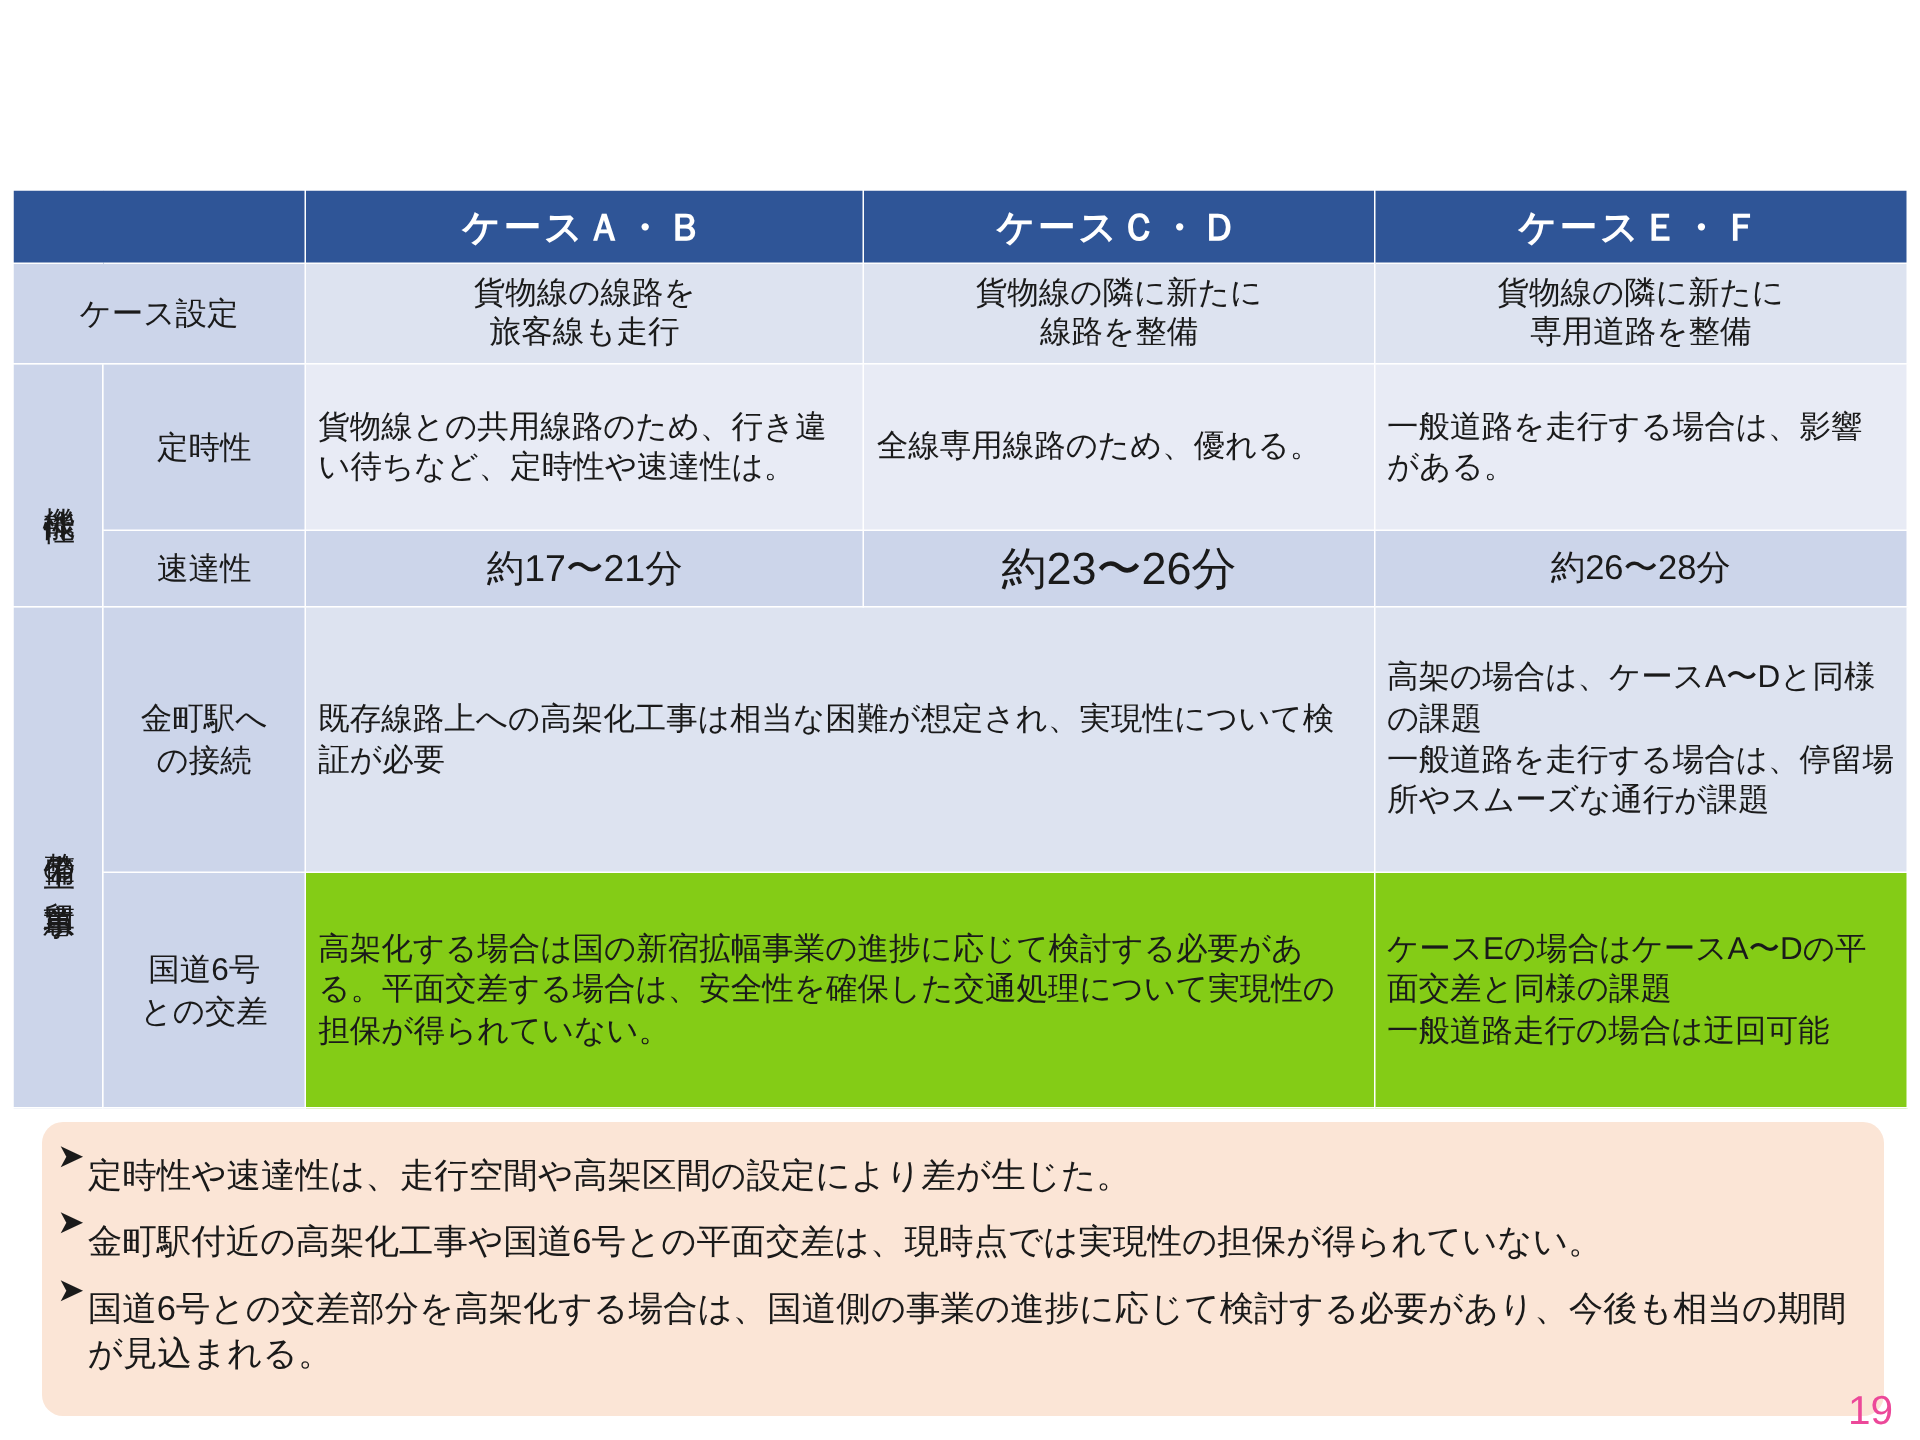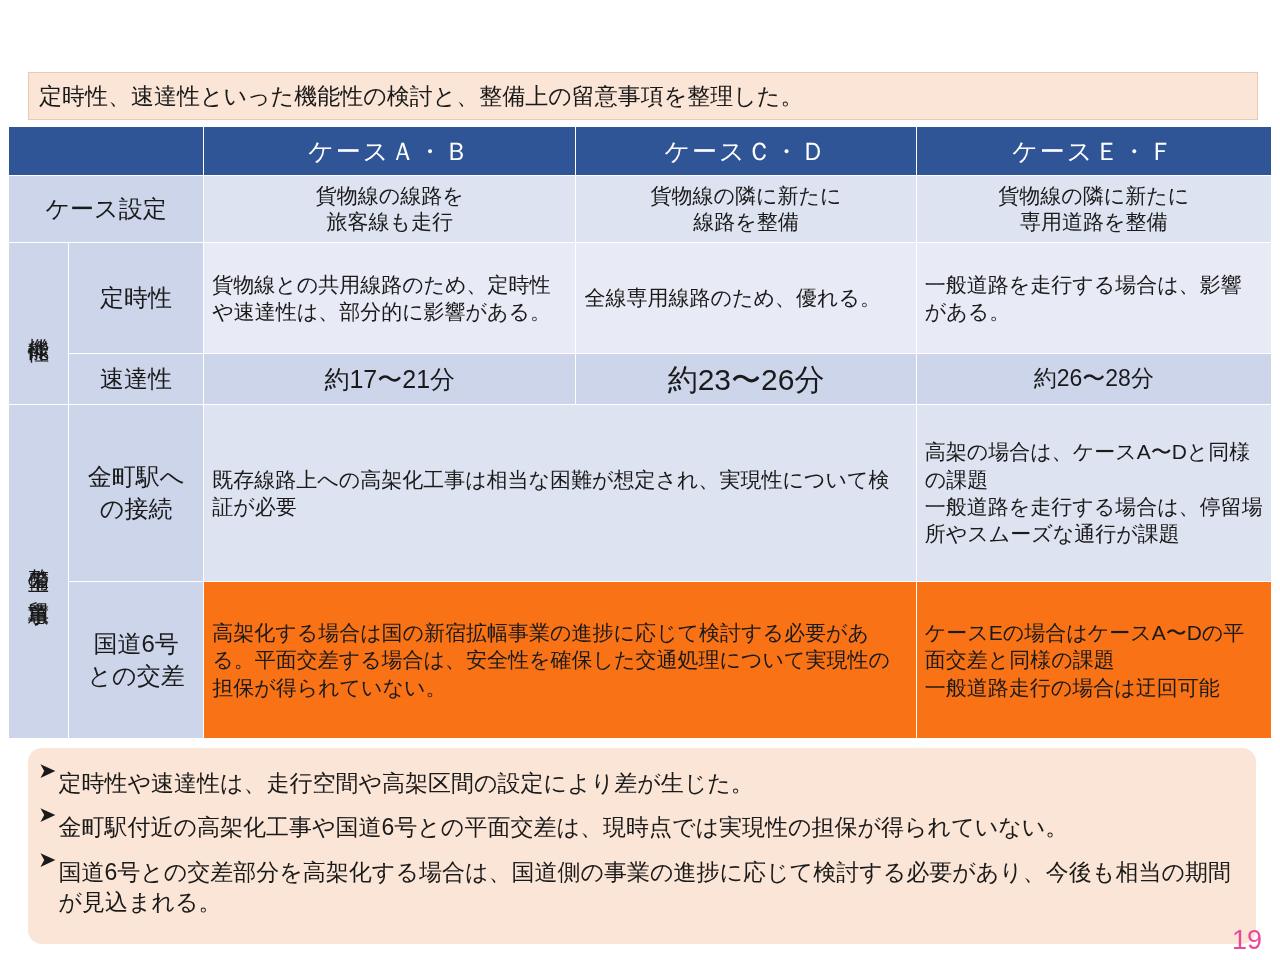--- a/index.html
+++ b/index.html
@@ -70,33 +70,33 @@
     font-size: 21px;
   }
   table.main td, table.main th {
     border: 1px solid #ffffff;
     vertical-align: middle;
     padding: 4px 8px;
   }
   .hdr {
     background: #2f5597;
     color: #ffffff;
-    font-weight: normal;
+    font-weight: bold;
     font-size: 25px;
     text-align: center;
     letter-spacing: 2px;
     height: 40px;
   }
   .hdr-blank {
     background: #2f5597;
   }
   .rowlabel {
     background: #ccd5ea;
     text-align: center;
-    font-size: 24px;
+    font-size: 21px;
   }
   .sidelabel {
     background: #ccd5ea;
     text-align: center;
     font-size: 21px;
     writing-mode: vertical-rl;
     text-orientation: upright;
     letter-spacing: 2px;
     line-height: 1.05;
     padding: 2px;
@@ -115,21 +115,21 @@
   .cell-c {
     background: #ccd5ea;
     text-align: center;
     line-height: 1.3;
   }
   .cell-d {
     background: #dde3f0;
     line-height: 1.3;
   }
   .cell-e {
-    background: #f97316;
+    background: #84cc16;
     line-height: 1.3;
   }
   .nowrapc { white-space: pre-line; }
   
   .summary {
     position: absolute;
     left: 28px;
     top: 748px;
     width: 1228px;
     height: 196px;
@@ -163,23 +163,20 @@
     font-size: 27px;
     color: #ec4899;
   }
 </style>
 </head>
 <body>
 
 <div class="slide">
 
 
-  <div class="lead-box">
-    <div class="lead-text">定時性、速達性といった機能性の検討と、整備上の留意事項を整理した。</div>
-  </div>
 
   <div class="table-wrap">
     <table class="main">
       <colgroup>
         <col style="width:60px">
         <col style="width:135px">
         <col style="width:372px">
         <col style="width:340px">
         <col style="width:355px">
       </colgroup>
@@ -198,21 +195,21 @@
 旅客線も走行</td>
           <td class="cell-a nowrapc">貨物線の隣に新たに
 線路を整備</td>
           <td class="cell-a nowrapc">貨物線の隣に新たに
 専用道路を整備</td>
         </tr>
 
         <tr>
           <td class="sidelabel" rowspan="2">機能性</td>
           <td class="rowlabel" style="height:102px">定時性</td>
-          <td class="cell-b">貨物線との共用線路のため、定時性や速達性は、部分的に影響がある。</td>
+          <td class="cell-b">貨物線との共用線路のため、行き違い待ちなど、定時性や速達性は。</td>
           <td class="cell-b">全線専用線路のため、優れる。</td>
           <td class="cell-b">一般道路を走行する場合は、影響がある。</td>
         </tr>
 
         <tr>
           <td class="rowlabel" style="height:42px">速達性</td>
           <td class="cell-c" style="font-size:25px">約17〜21分</td>
           <td class="cell-c" style="font-size:30px">約23〜26分</td>
           <td class="cell-c" style="font-size:23px">約26〜28分</td>
         </tr>

